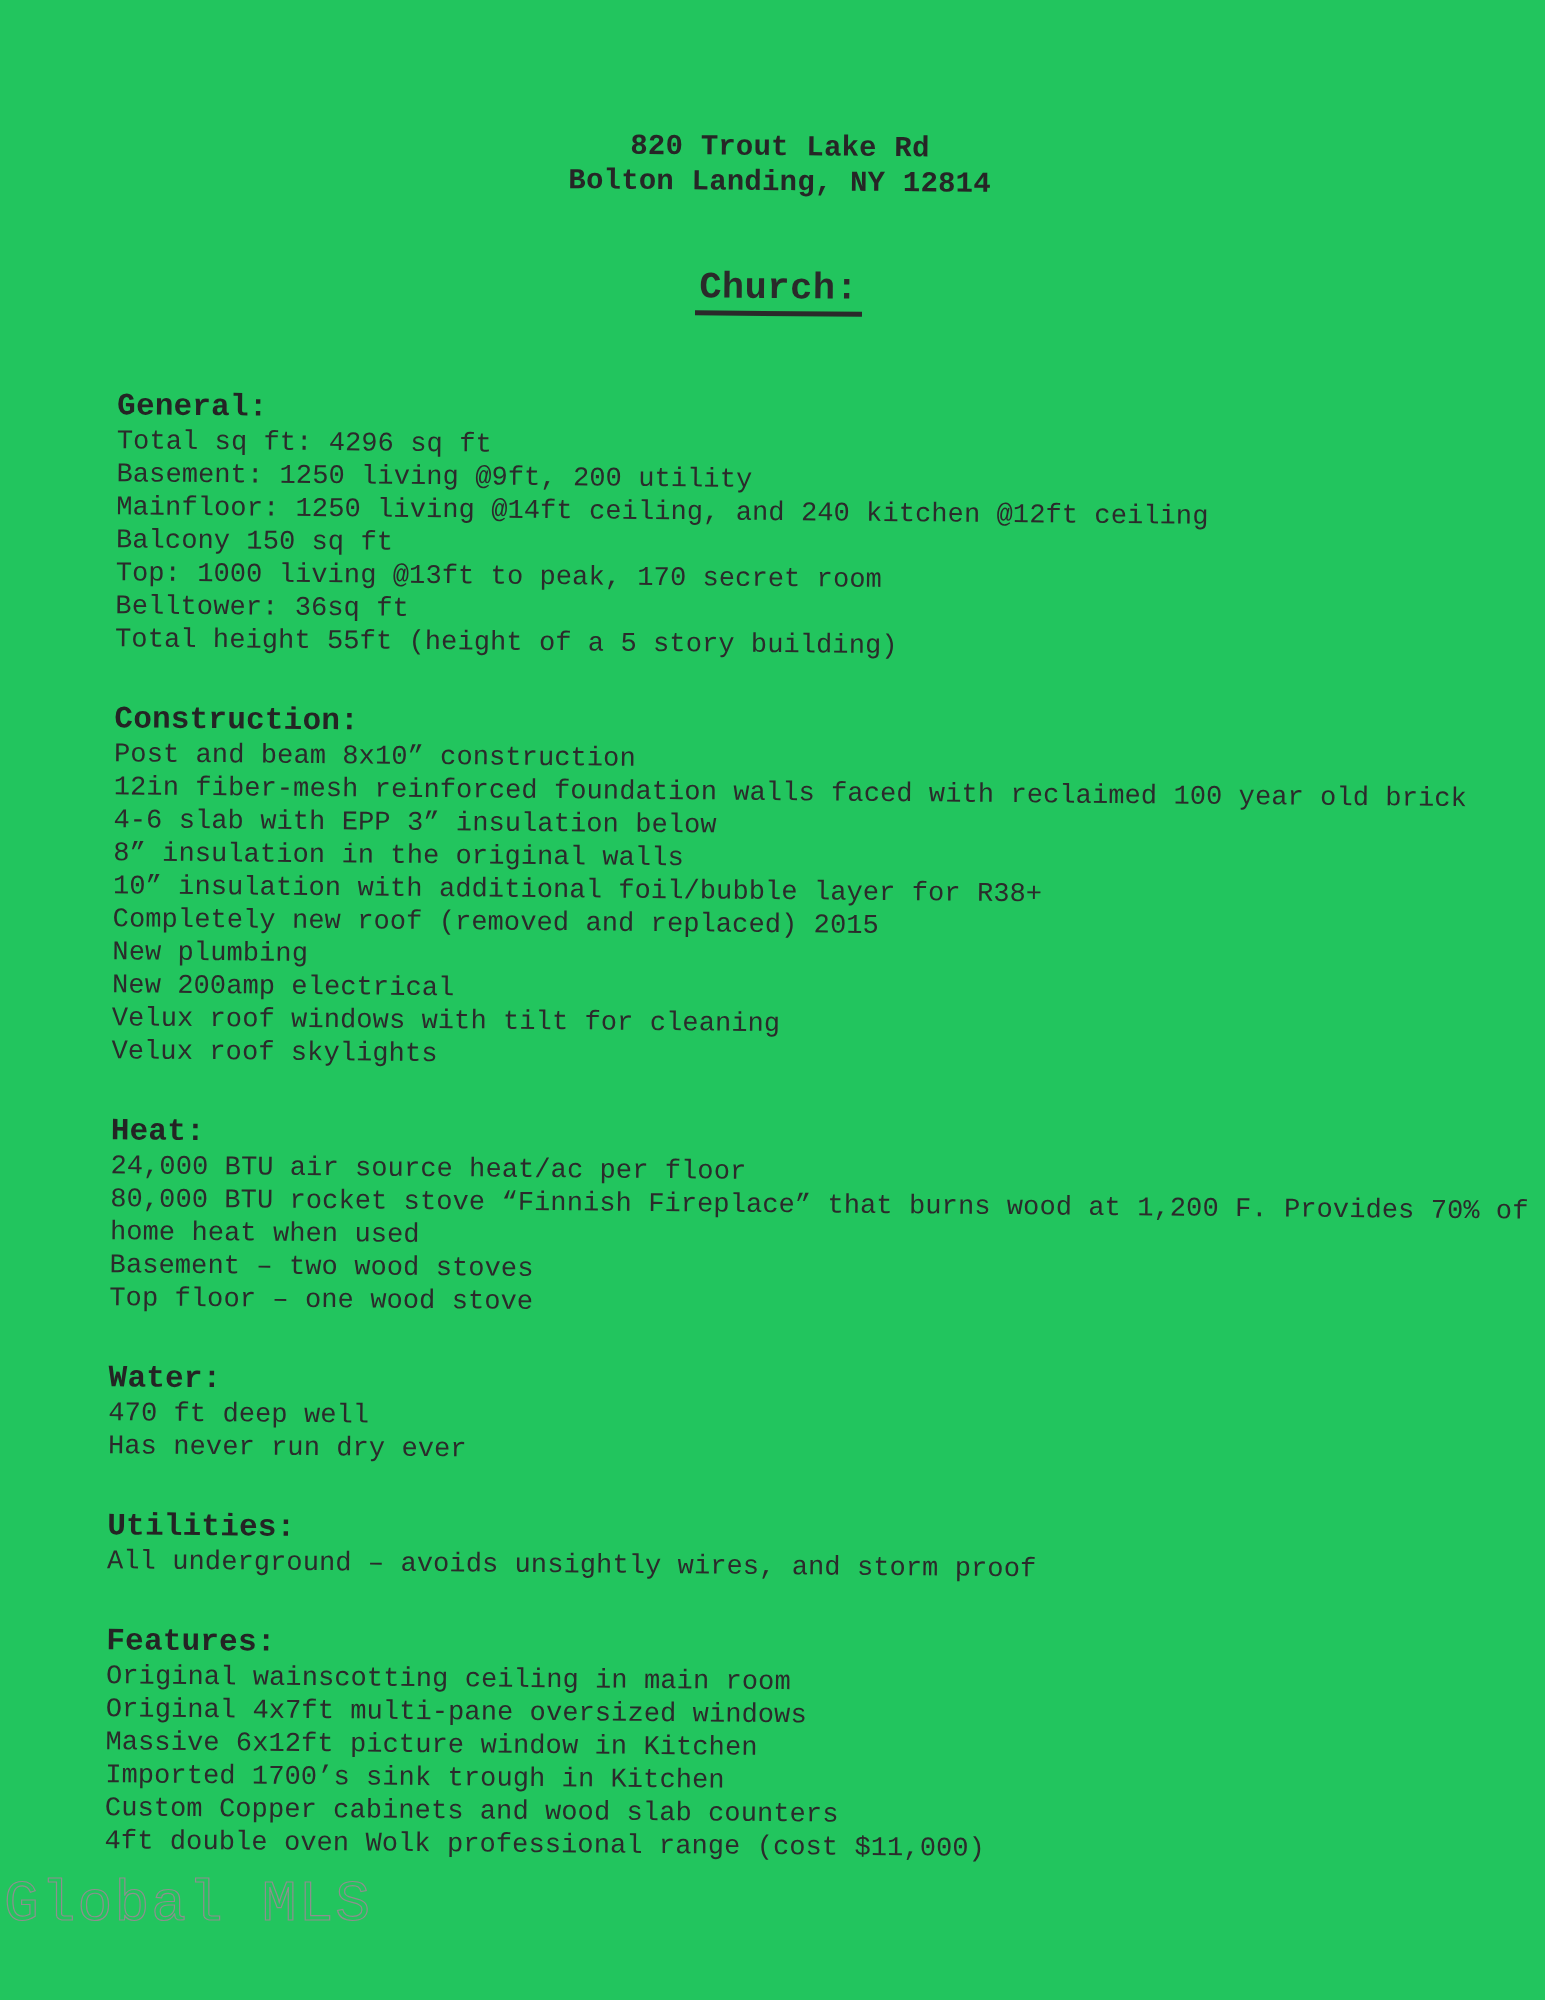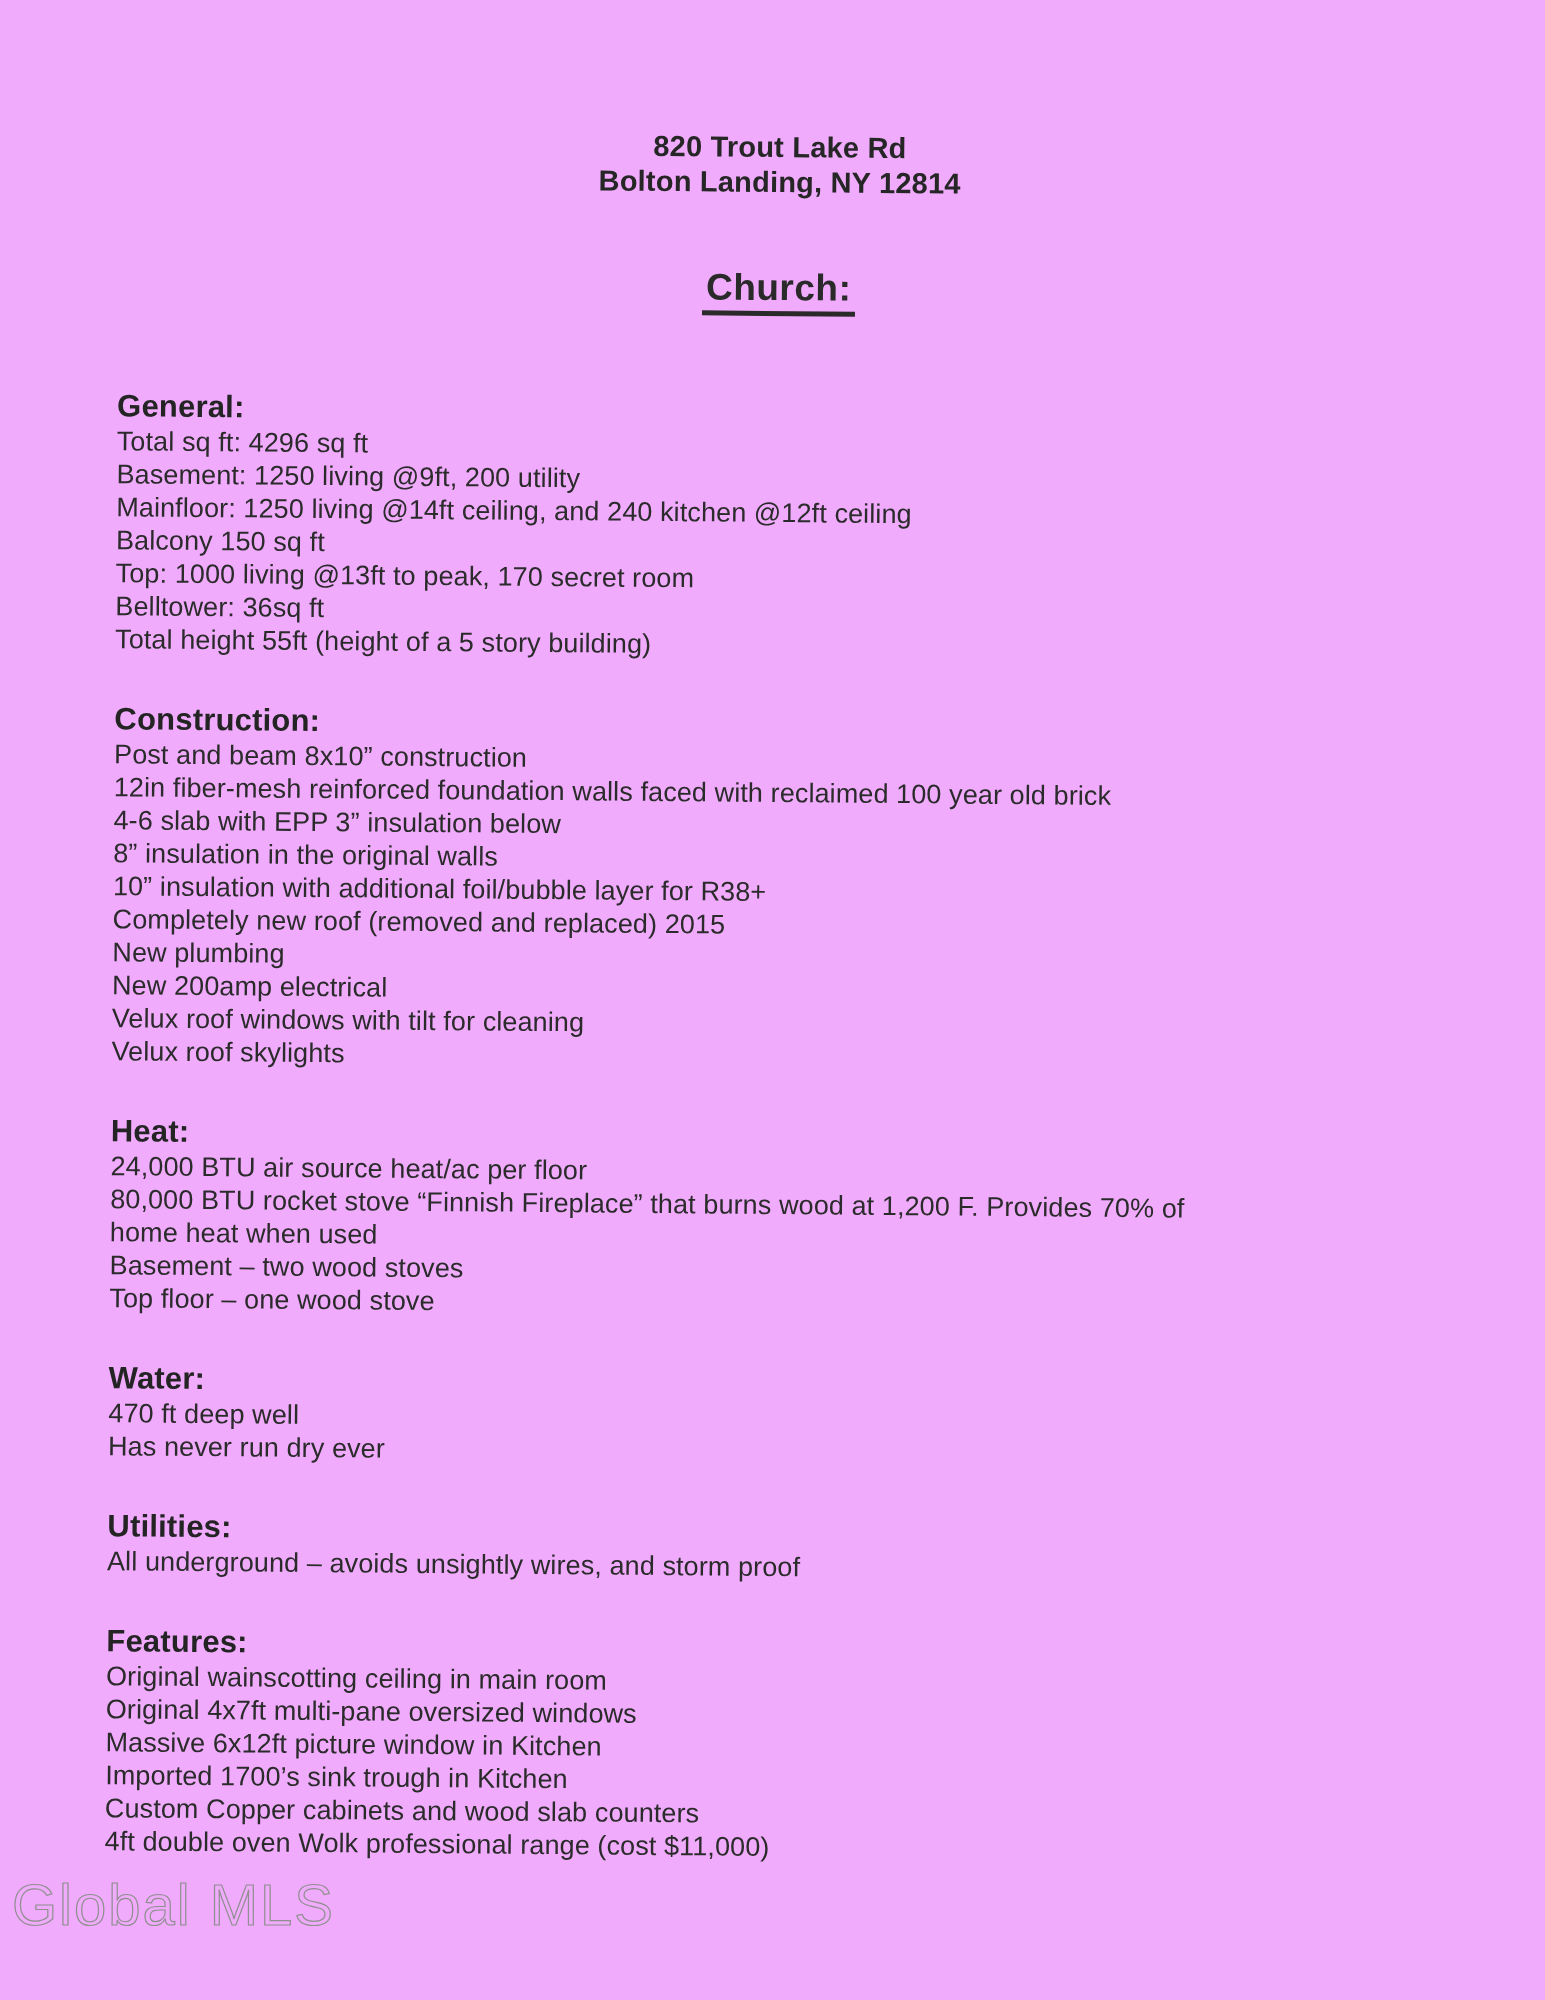--- a/index.html
+++ b/index.html
@@ -4,23 +4,23 @@
 <style>
   html, body {
     margin: 0;
     padding: 0;
     background: #ffffff;
   }
   .page {
     position: relative;
     width: 1545px;
     height: 2000px;
-    background: #f0abfc;
+    background: #22c55e;
     overflow: hidden;
-    font-family: Liberation Sans, sans-serif;
+    font-family: Liberation Mono, monospace;
     color: #222222;
   }
   
   .scan-content {
     position: absolute;
     inset: 0;
     transform: rotate(0.5deg);
     transform-origin: 50% 50%;
   }
   .address-block {
@@ -69,21 +69,21 @@
   }
   .line {
     font-size: 27px;
     line-height: 33px;
     white-space: nowrap;
     color: #2b2b2b;
     letter-spacing: 0.1px;
   }
   .watermark {
     position: absolute;
-    left: 12px;
+    left: 4px;
     top: 1876px;
     font-size: 58px;
     line-height: 58px;
     letter-spacing: 2px;
     font-weight: normal;
     color: #c2c2c2;
   }
   @supports (-webkit-text-stroke: 1px #000) {
     .watermark {
       color: transparent;

